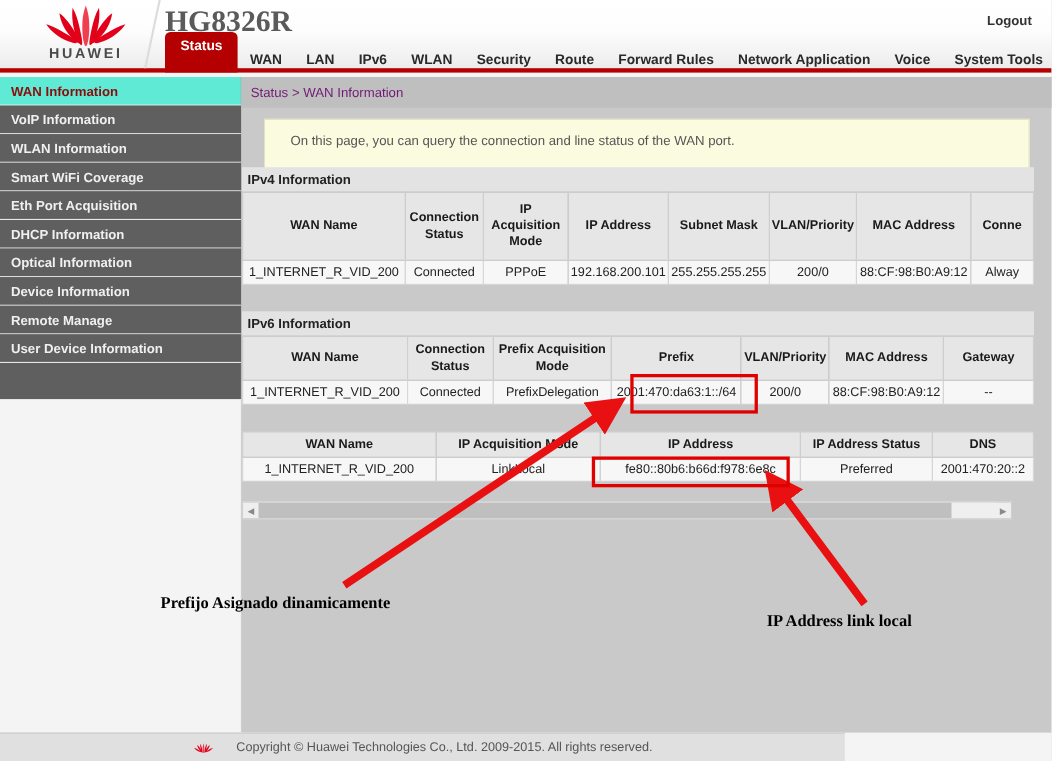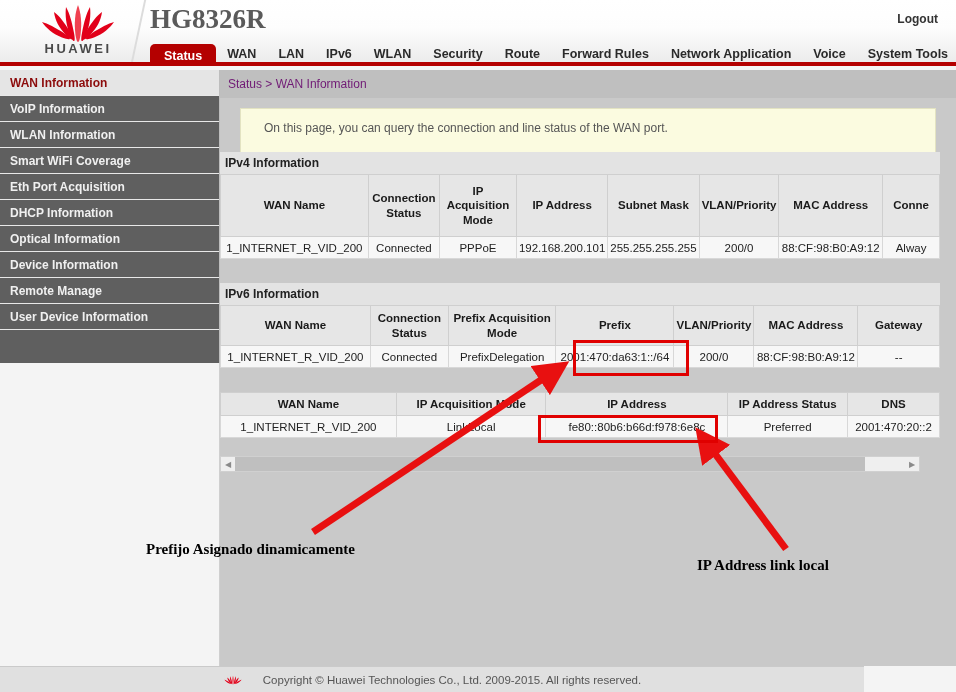--- a/index.html
+++ b/index.html
@@ -41,35 +41,35 @@
   }
 
   
   .topnav { position: absolute; left: 150px; top: 42px; height: 24px; display: flex; align-items: flex-end; }
   .nav-item {
     font-size: 12.5px; font-weight: bold; color: #2a2a2a;
     padding: 4px 11px 5px 11px; cursor: pointer; white-space: nowrap;
   }
   .nav-item.active {
     background: #b40000; color: #ffffff;
-    border-radius: 5px 5px 0 0; padding: 5px 14px 3px 14px;
+    border-radius: 5px 5px 0 0; padding: 5px 14px 18px 14px;
   }
 
   
   .sidebar {
     position: absolute; left: 0; top: 70px; width: 220px; height: 293px;
     background: #5f5f5f; border-right: 1px solid #bdbdbd;
   }
   .side-item {
     height: 26px; line-height: 26px; padding-left: 10px;
     font-size: 12px; font-weight: bold; color: #f0f0f0;
     border-bottom: 1px solid #e8e8e8; cursor: pointer;
     background: #5f5f5f; white-space: nowrap;
   }
-  .side-item.active { background: #e5e5e5; color: #8c0b0b; }
+  .side-item.active { background: #5eead4; color: #8c0b0b; }
   .side-below {
     position: absolute; left: 0; top: 363px; width: 220px; height: 303px;
     background: #f4f4f4; border-right: 1px solid #cfcfcf;
   }
 
   
   .content { position: absolute; left: 220px; top: 70px; width: 736px; height: 596px; background: #c9c9c9; }
   .breadcrumb {
     position: absolute; left: 0; top: 0; width: 808px; height: 28px; line-height: 28px;
     padding-left: 8px; font-size: 12px; color: #701a75; background: #bfbfbf;
@@ -118,21 +118,21 @@
   
   .anno-layer { position: absolute; left: 0; top: 0; width: 876px; height: 692px; pointer-events: none; }
   .anno-label {
     position: absolute; font-family: "Liberation Serif", serif;
     font-weight: bold; font-size: 15px; color: #000;
   }
   .hl-box { position: absolute; border: 3px solid #e00000; }
 
   
   .footer {
-    position: absolute; left: 0; top: 666px; width: 864px; height: 26px;
+    position: absolute; left: 0; top: 666px; width: 768px; height: 26px;
     background: #e0e0e0; border-top: 1px solid #cacaca;
     display: flex; align-items: center; justify-content: center; gap: 12px;
   }
   .foot-logo { width: 20px; height: 14px; margin-right: 8px; }
   .foot-text { font-size: 11.5px; color: #555; }
 </style>
 </head>
 <body>
 
 <div id="app">

